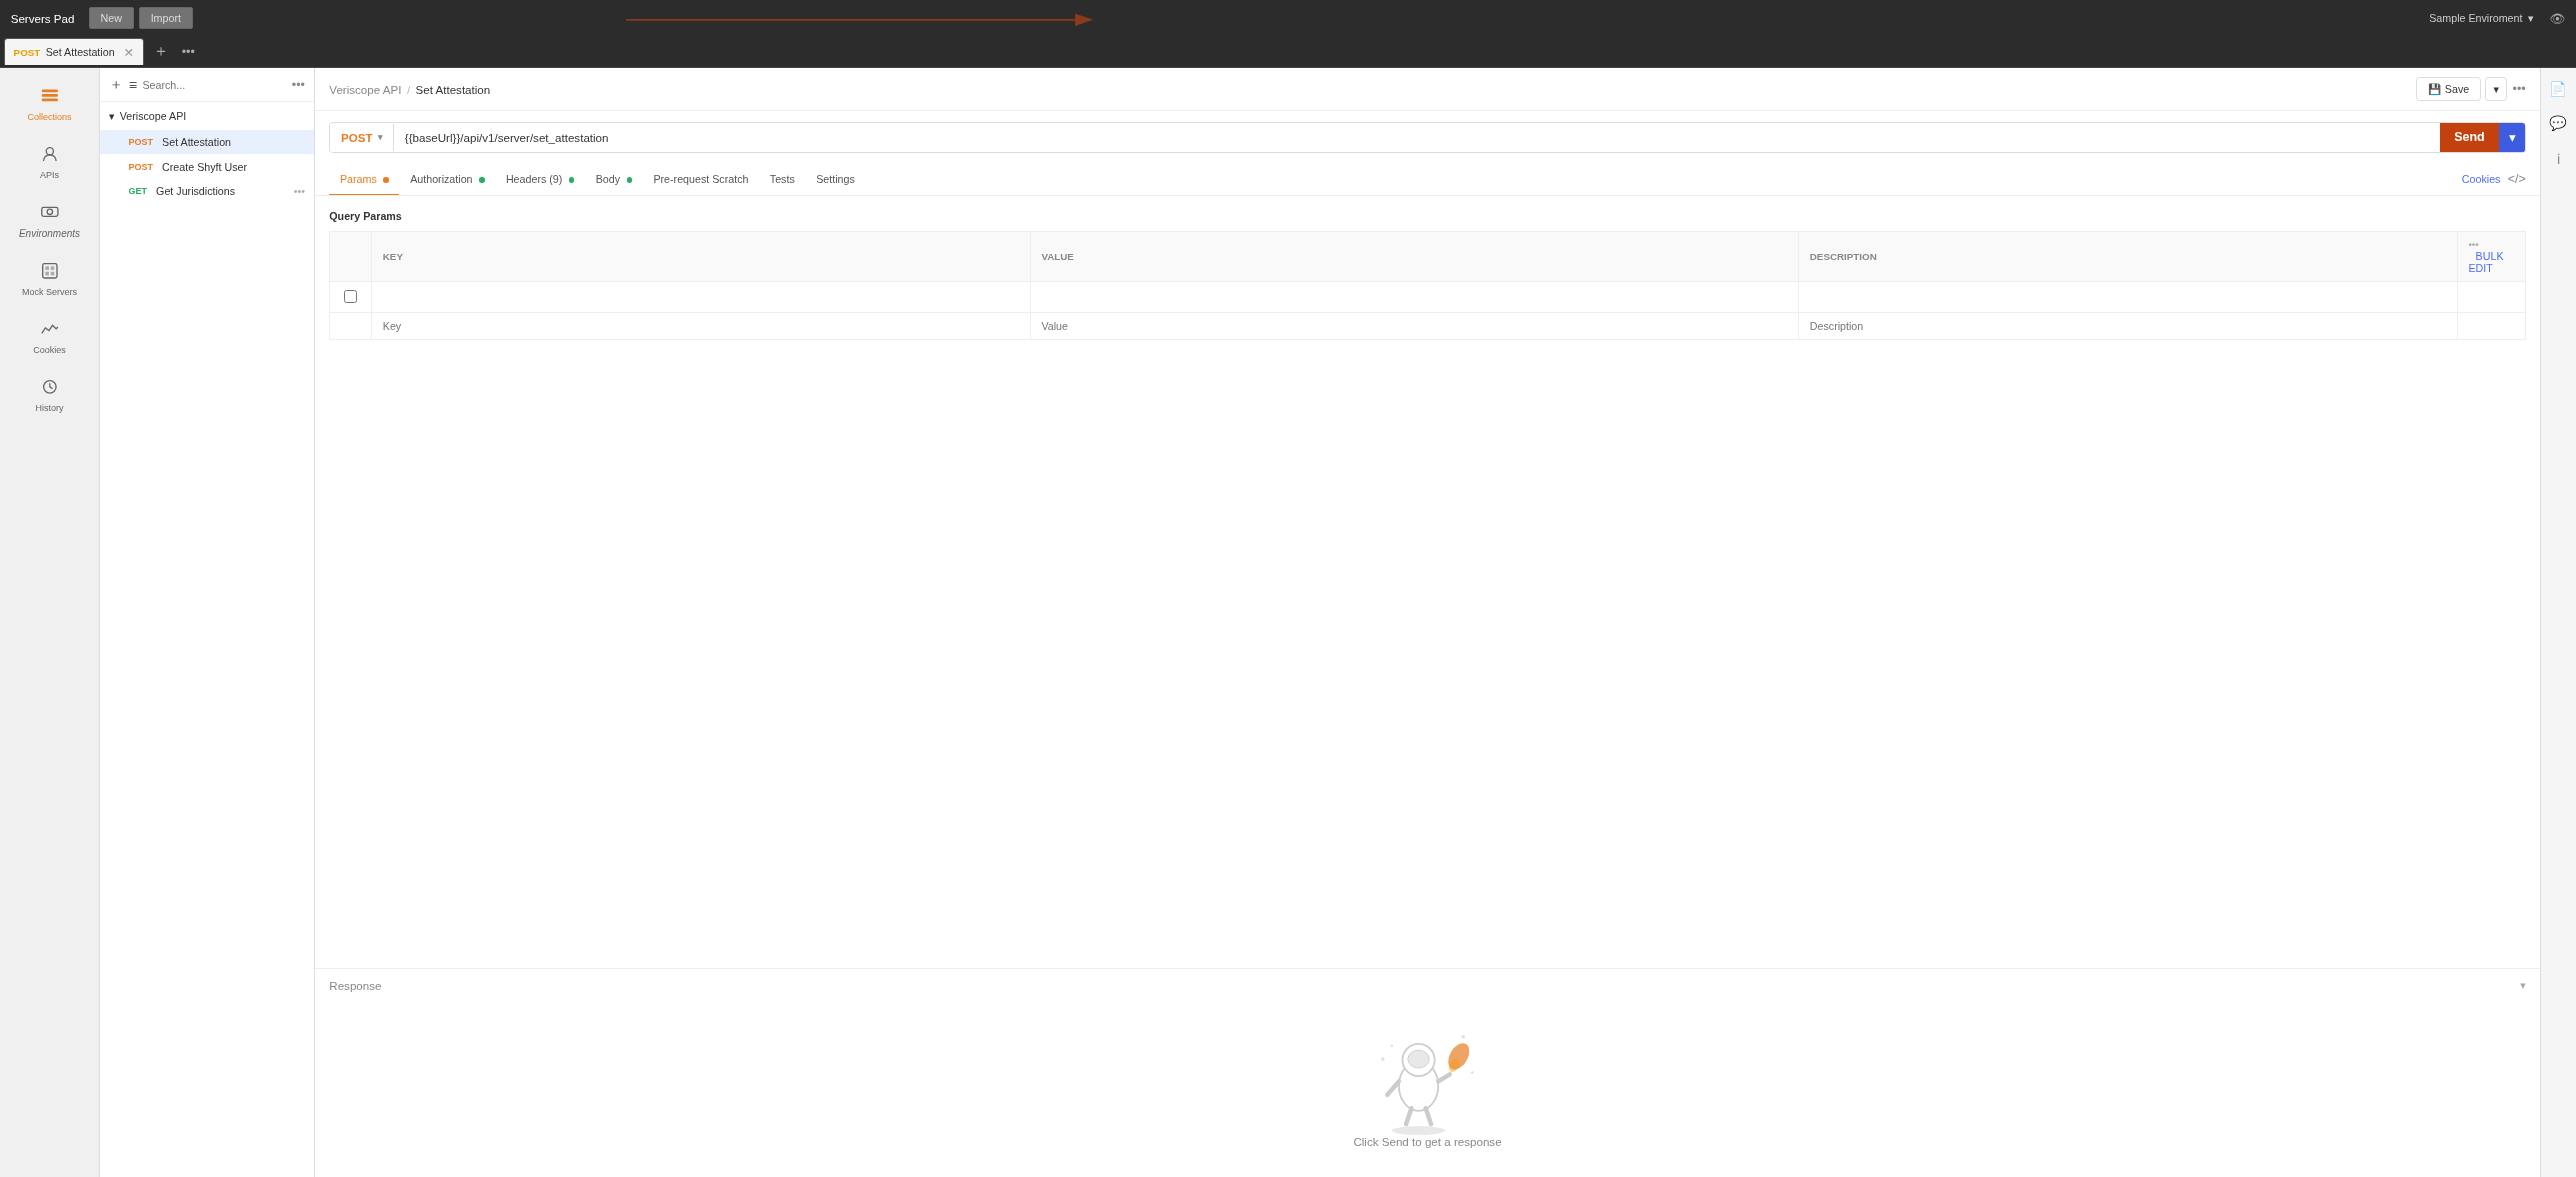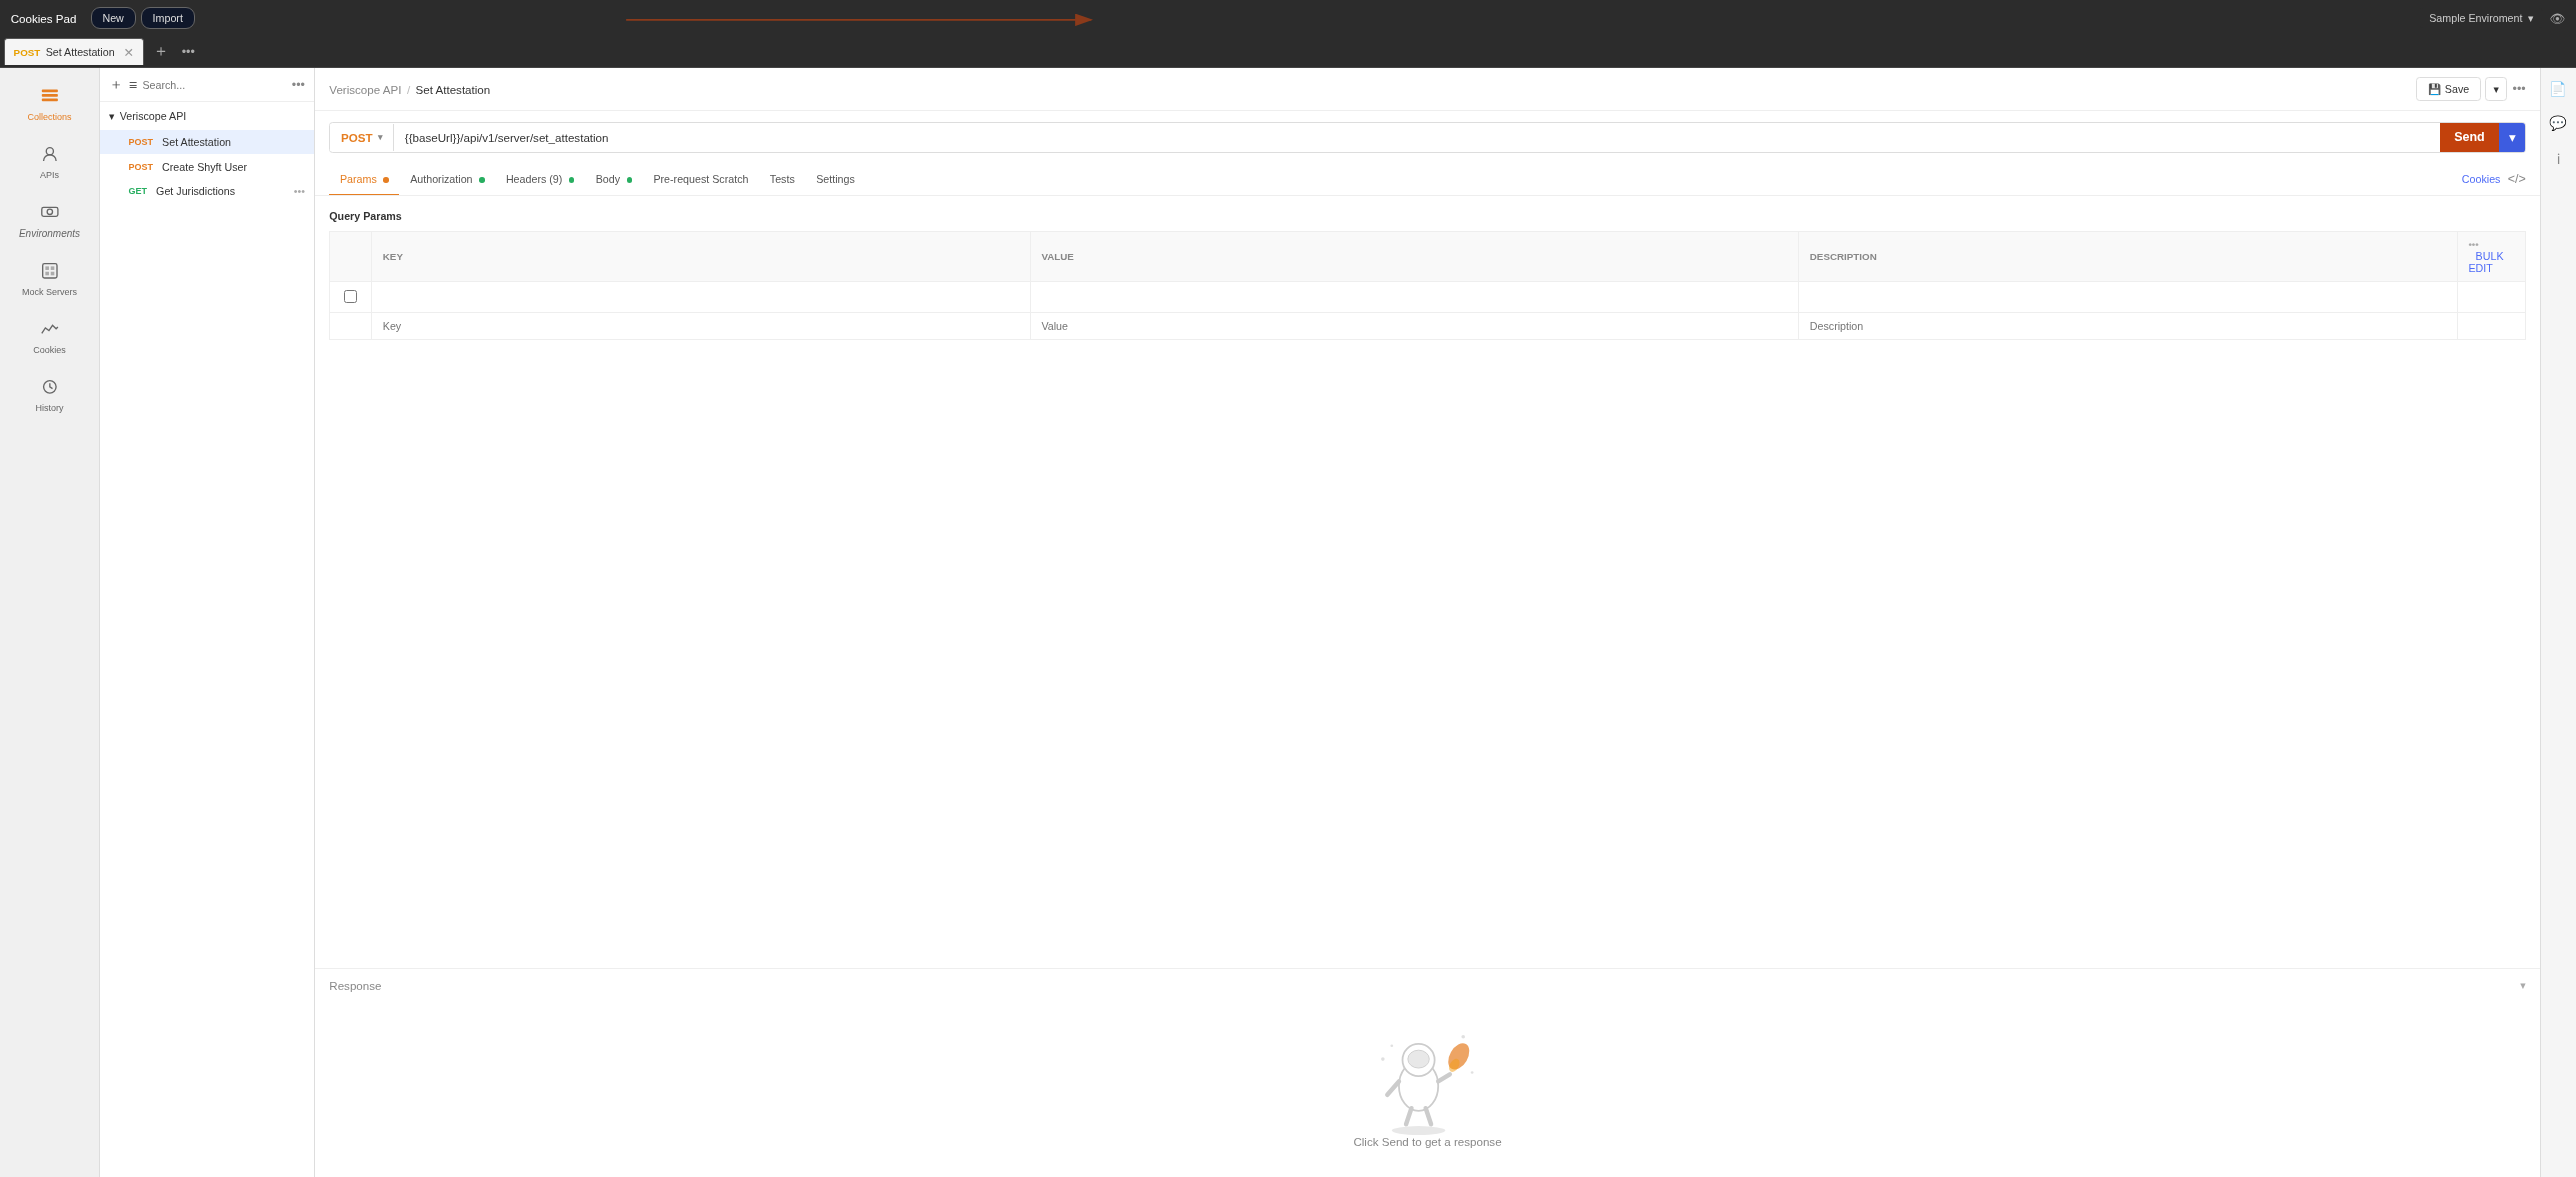--- a/index.html
+++ b/index.html
@@ -5,22 +5,22 @@
     * { box-sizing: border-box; margin: 0; padding: 0; }
     body { font-family: -apple-system, BlinkMacSystemFont, 'Segoe UI', sans-serif; font-size: 11.6px; background: #fff; display: flex; flex-direction: column; height: 100vh; overflow: hidden; }
 
     
     .top-bar {
       display: flex; align-items: center; background: #2c2c2c; padding: 0 10.7px;
       height: 36px; flex-shrink: 0; color: #ccc;
     }
     .top-bar-title { color: #fff; font-size: 11.6px; font-weight: 500; margin-right: 14.3px; }
     .top-bar-btn {
-      background: #0f172a; border: 0.9px solid #666; color: #ddd; padding: 3.6px 10.7px;
-      border-radius: 9px; cursor: pointer; font-size: 10.7px; margin-right: 5.4px;
+      background: #737373; border: 0.9px solid #666; color: #ddd; padding: 3.6px 10.7px;
+      border-radius: 2px; cursor: pointer; font-size: 10.7px; margin-right: 5.4px;
     }
     .tabs-bar {
       display: flex; align-items: center; background: #2c2c2c; border-bottom: 0.9px solid #444;
       flex-shrink: 0; height: 32px; padding: 0 3.6px;
     }
     .tab-item {
       display: flex; align-items: center; background: #3d3d3d; border: 0.9px solid #555;
       border-bottom: none; padding: 0 9px; height: 27px; color: #ddd; font-size: 10.7px;
       cursor: pointer; border-radius: 3.6px 3.6px 0 0; margin-right: 1.8px; gap: 5.4px;
     }
@@ -174,21 +174,21 @@
     .astronaut-container {
       display: flex; flex-direction: column; align-items: center; justify-content: center;
       flex: 1; padding: 18px;
     }
     .astronaut-svg { width: 125px; height: 125px; }
   </style>
 </head>
 <body>
 
 <div class="top-bar">
-  <span class="top-bar-title">Cookies Pad</span>
+  <span class="top-bar-title">Servers Pad</span>
   <button class="top-bar-btn">New</button>
   <button class="top-bar-btn">Import</button>
   <div style="flex:1"></div>
   <div class="env-selector">
     <span>Sample Enviroment</span>
     <span>▾</span>
   </div>
   <span class="env-eye">👁</span>
 </div>
 

